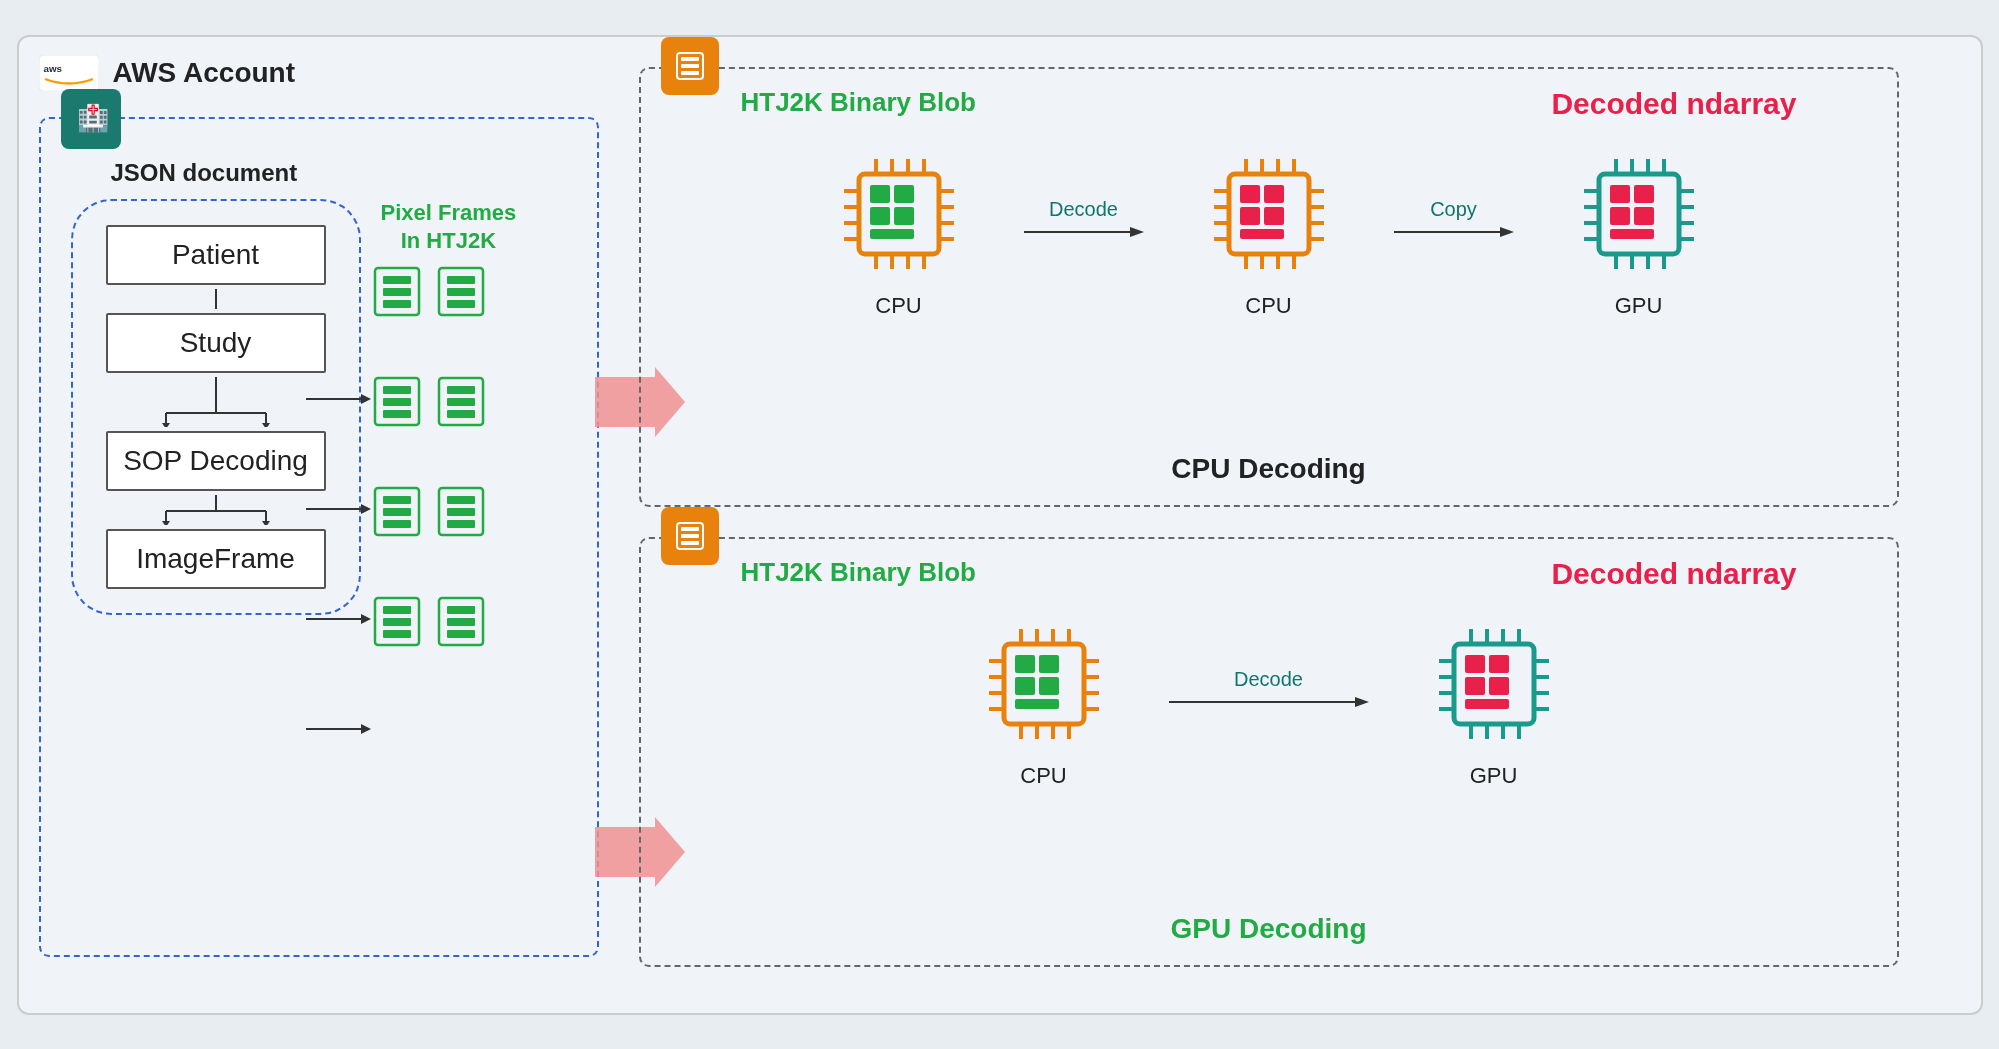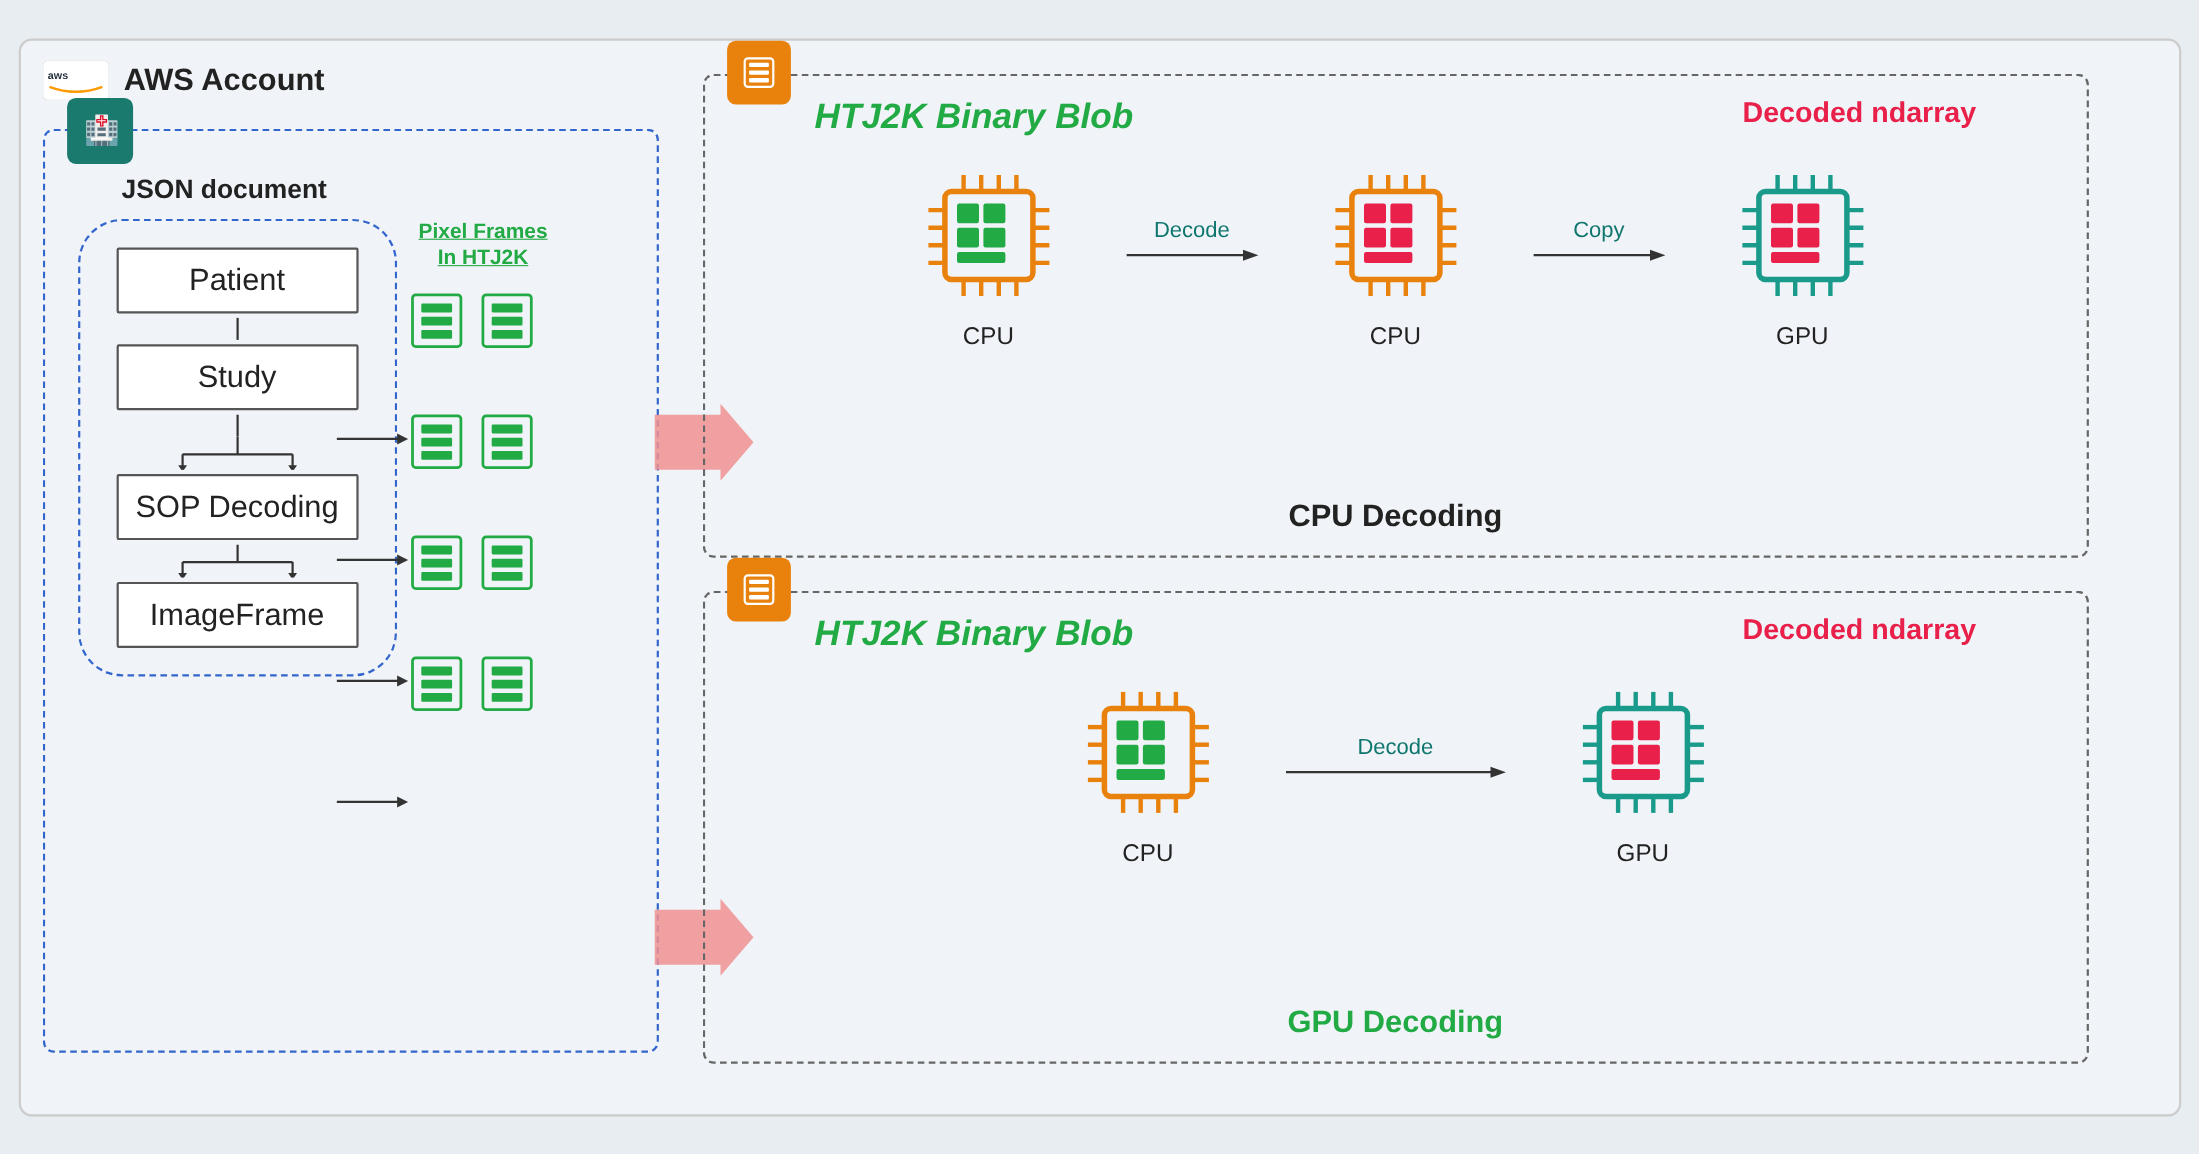--- a/index.html
+++ b/index.html
@@ -101,26 +101,25 @@
       width: 2px;
       height: 20px;
       background: #333;
       margin: 0 auto;
     }
     
     .pixel-frames-label {
       position: absolute;
       top: 80px;
       left: 340px;
-      font-size: 19px;
+      font-size: 22px;
       font-weight: 600;
       color: #22aa44;
       text-align: center;
       line-height: 1.3;
-      text-decoration: underline;
     }
     
     .pixel-frames-area {
       position: absolute;
       top: 145px;
       left: 330px;
       display: flex;
       flex-direction: column;
       gap: 55px;
     }
@@ -172,30 +171,29 @@
       border-radius: 8px;
       display: flex;
       align-items: center;
       justify-content: center;
     }
     
     .htj2k-label {
       position: absolute;
       top: 18px;
       left: 100px;
-      font-size: 32px;
+      font-size: 26px;
       font-weight: 600;
       color: #22aa44;
-      font-style: italic;
     }
     .decoded-label {
       position: absolute;
       top: 18px;
       right: 100px;
-      font-size: 26px;
+      font-size: 30px;
       font-weight: 600;
       color: #e8204a;
     }
     
     .chips-row {
       position: absolute;
       top: 80px;
       left: 0;
       right: 0;
       display: flex;

